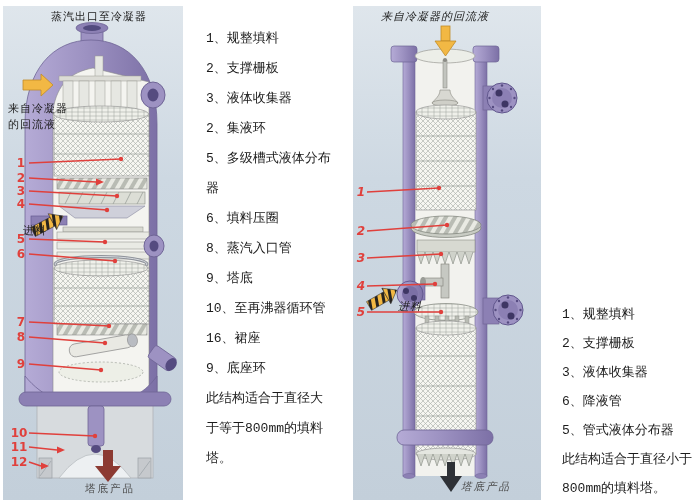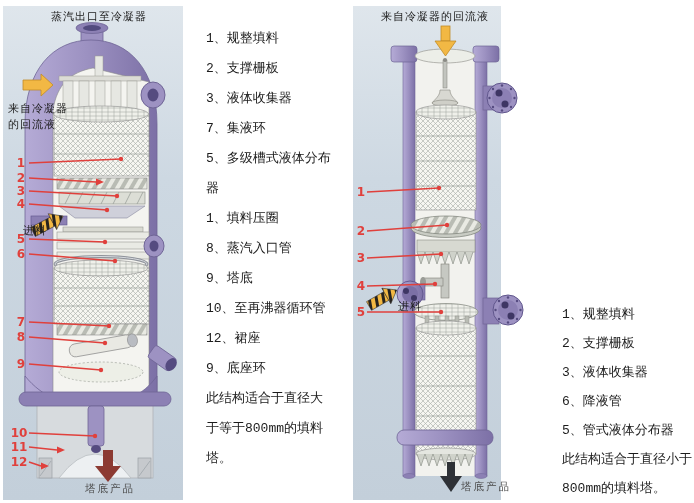--- a/index.html
+++ b/index.html
@@ -5,21 +5,21 @@
   html,body{margin:0;padding:0;background:#ffffff;}
   .page{
     position:relative;width:694px;height:503px;background:#ffffff;
     font-family:"DejaVu Sans",sans-serif;overflow:hidden;
   }
   .panel{
     position:absolute;top:6px;height:494px;
     background:linear-gradient(180deg,#dfe6ec 0%,#cdd8e2 35%,#c3cfda 100%);
   }
   .panel-left{left:3px;width:180px;}
-  .panel-right{left:353px;width:148px;}
+  .panel-right{left:353px;width:188px;font-style:italic;}
   .legend{position:absolute;color:#1c1c1c;font-size:13px;}
   .legend-left{left:206px;top:24px;width:126px;line-height:30px;}
   .legend-right{left:562px;top:300px;width:131px;line-height:29px;}
   .legend div{white-space:normal;font-family:Liberation Mono, monospace;}
   svg{display:block;}
   svg text{font-family:"DejaVu Sans",sans-serif;}
   .callout-num{fill:#e0403c;font-size:12px;font-weight:bold;}
   .diagram-label{fill:#1c1c1c;font-size:11px;letter-spacing:1px;}
   .small-label{fill:#4a4a4a;font-size:10.5px;letter-spacing:2px;}
 </style>
@@ -229,27 +229,27 @@
         <text class="callout-num" x="16" y="445" text-anchor="middle">11</text>
         <text class="callout-num" x="16" y="460" text-anchor="middle">12</text>
       </g>
     </svg>
   </section>
 
   <section class="legend legend-left">
     <div>1、规整填料</div>
     <div>2、支撑栅板</div>
     <div>3、液体收集器</div>
-    <div>7、集液环</div>
+    <div>2、集液环</div>
     <div>5、多级槽式液体分布器</div>
-    <div>1、填料压圈</div>
+    <div>6、填料压圈</div>
     <div>8、蒸汽入口管</div>
     <div>9、塔底</div>
     <div>10、至再沸器循环管</div>
-    <div>12、裙座</div>
+    <div>16、裙座</div>
     <div>9、底座环</div>
     <div>此结构适合于直径大于等于800mm的填料塔。</div>
   </section>
 
   <section class="panel panel-right">
     <svg width="184" height="494" viewBox="0 0 184 494">
       <defs>
         <linearGradient id="Rpurple" x1="0" y1="0" x2="1" y2="0">
           <stop offset="0" stop-color="#b5abd6"></stop>
             <stop offset="0.45" stop-color="#9d92c2"></stop>

